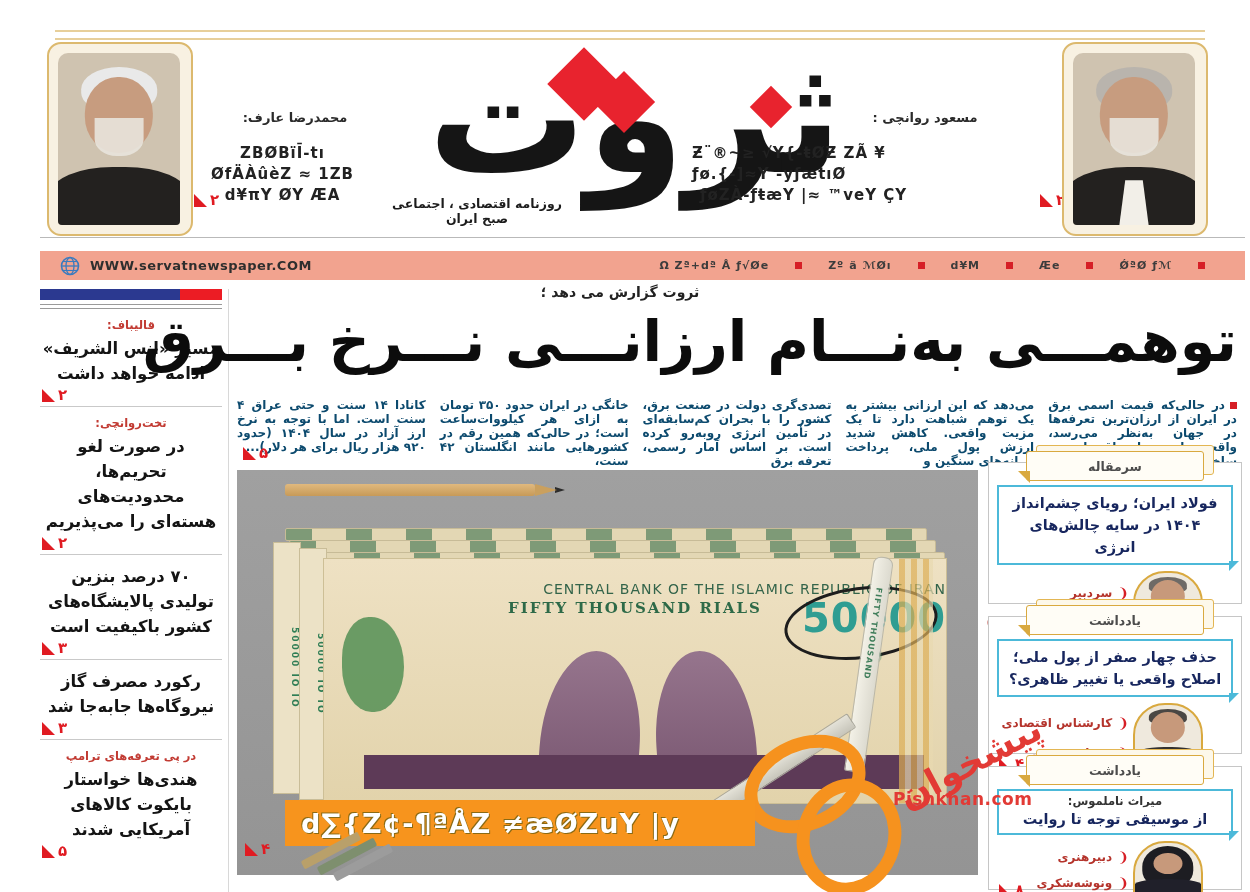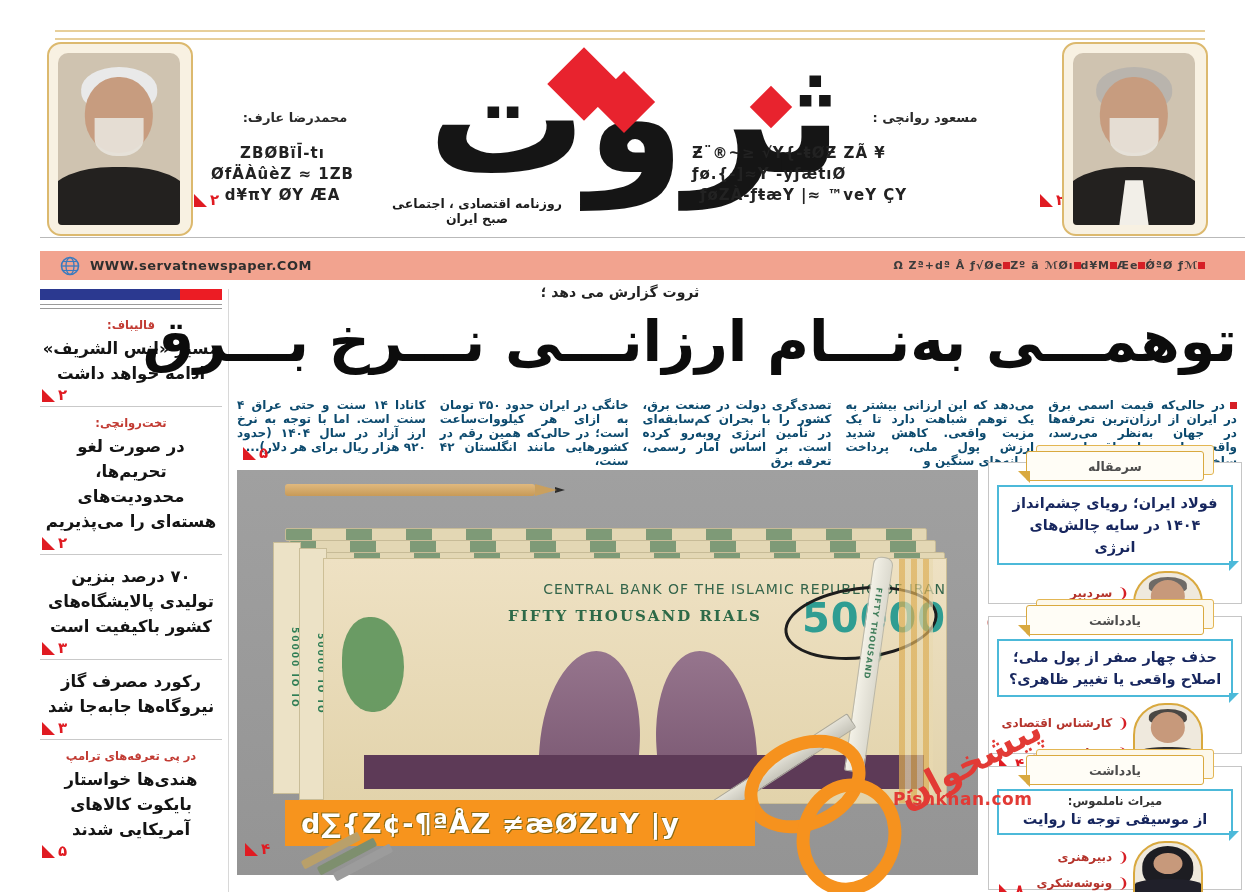--- a/index.html
+++ b/index.html
@@ -23,21 +23,21 @@
   .reddiamond{background:#e8232e;transform:rotate(45deg);position:absolute;}
   #logo-text{font-weight:bold;color:#151515;font-size:158px;line-height:190px;text-align:center;}
   #tagline{font-size:12.5px;font-weight:bold;color:#1c1c1c;}
   
   .flag{display:inline-flex;align-items:flex-end;gap:3px;}
   .flag .tri{width:0;height:0;border-bottom:13px solid #e01b22;border-right:13px solid transparent;}
   .flag .pnum{color:#e01b22;font-weight:bold;font-size:15px;line-height:14px;}
   
   #infobar{background:#f2a38f;display:flex;align-items:center;}
   #infobar .url{font-size:13px;font-weight:bold;color:#2e2e2e;letter-spacing:.5px;margin-left:10px;}
-  #infobar .segs{margin-left:auto;display:flex;align-items:center;padding-right:40px;}
+  #infobar .segs{margin-left:auto;display:flex;align-items:center;gap:26px;padding-right:40px;}
   #infobar .seg{font-size:11px;font-weight:bold;color:#3c3c3c;letter-spacing:1px;}
   .redsq{width:7px;height:7px;background:#d61f26;display:inline-block;}
   
   #sidebar{width:182px;}
   .sb-bar{height:11px;display:flex;}
   .sb-bar .b{background:#2b3990;flex:1 1 auto;}
   .sb-bar .r{background:#ec1c24;width:42px;}
   .sb-head{position:relative;height:40px;margin-top:4px;display:flex;align-items:center;justify-content:center;}
   .sb-head .t1{position:absolute;left:0;top:2px;width:0;height:0;border-top:30px solid #e8232e;border-right:34px solid transparent;}
   .sb-head .t2{position:absolute;right:0;top:2px;width:0;height:0;border-bottom:30px solid #e8232e;border-left:34px solid transparent;}
@@ -264,21 +264,21 @@
 
     <div class="note-edge-top" style="left:48px;top:58px;width:640px;"></div>
     <div class="note-edge-top" style="left:52px;top:70px;width:645px;"></div>
     <div class="note-edge-top" style="left:56px;top:82px;width:650px;"></div>
     <div class="note-side" style="left:36px;top:72px;height:250px;">50000 IO IO</div>
     <div class="note-side" style="left:62px;top:78px;height:250px;">50000 IO IO</div>
 
     <div class="note" style="left:86px;top:88px;width:622px;height:244px;">
       <div class="foliage" style="left:18px;top:58px;width:62px;height:95px;"></div>
       <div class="bankline1" style="margin-top:22px;">CENTRAL BANK OF THE  ISLAMIC REPUBLIC OF IRAN</div>
-      <div class="bankline2" style="margin-top:10px;">FIFTY THOUSAND RIALS</div>
+      <div class="bankline2" style="margin-top:2px;">FIFTY THOUSAND RIALS</div>
       <div class="denom abs" style="left:478px;top:36px;">50000</div>
       <div class="circ" style="left:460px;top:28px;width:148px;height:66px;"></div>
       <div class="arch" style="left:218px;top:92px;width:100px;height:122px;transform:skewX(-4deg);"></div>
       <div class="arch" style="left:330px;top:92px;width:100px;height:122px;transform:skewX(4deg);"></div>
       <div class="band" style="left:40px;top:196px;width:560px;height:34px;"></div>
       <div class="planet" style="left:540px;top:88px;"></div>
       <div class="goldband" style="left:575px;top:0px;width:34px;height:244px;opacity:.7;"></div>
     </div>
 
     <div class="blade-long" style="left:622px;top:86px;width:18px;height:215px;transform:rotate(8deg);border-radius:8px 8px 2px 2px;">

